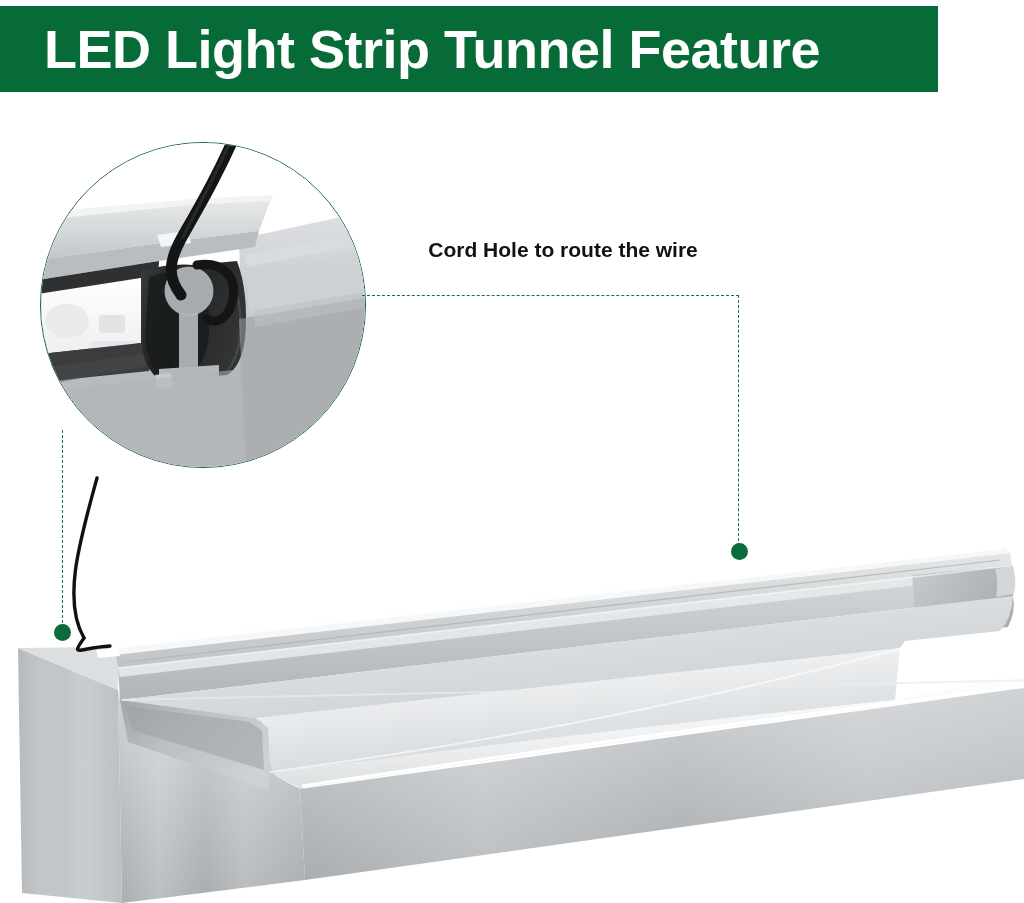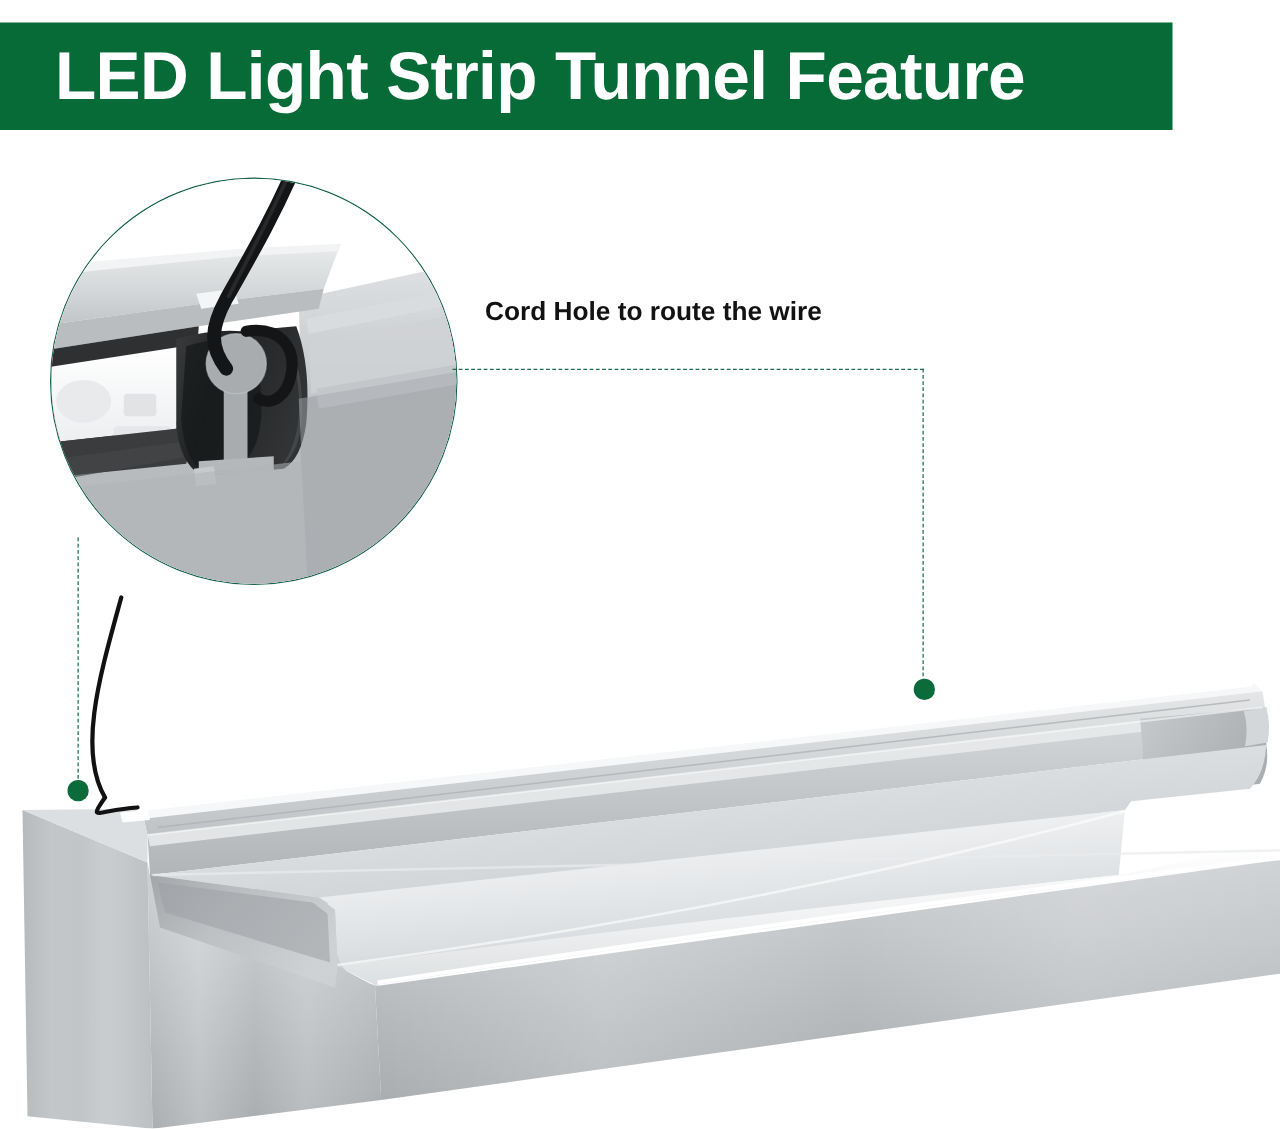--- a/index.html
+++ b/index.html
@@ -19,21 +19,20 @@
   }
 
   
   #title-banner {
     position: absolute;
     left: 0;
     top: 6px;
     width: 938px;
     height: 86px;
     background: #076b38;
-    margin-top: 12px;
   }
   #title-text {
     position: absolute;
     left: 44px;
     top: 50%;
     transform: translateY(-50%);
     color: #ffffff;
     font-family: "Liberation Sans Narrow", "Liberation Sans", sans-serif;
     font-weight: bold;
     font-size: 54px;
@@ -48,21 +47,21 @@
     position: absolute;
     left: 388px;
     top: 236px;
     width: 350px;
     color: #121212;
     font-family: "Liberation Sans", sans-serif;
     font-weight: bold;
     font-size: 21px;
     line-height: 27px;
   }
-  #callout-text .line { display: block; }
+  #callout-text .line { display: block; text-align: center; }
 
   
   .leader {
     position: absolute;
     background: transparent;
   }
   #leader-h {
     left: 362px;
     top: 295px;
     width: 377px;

